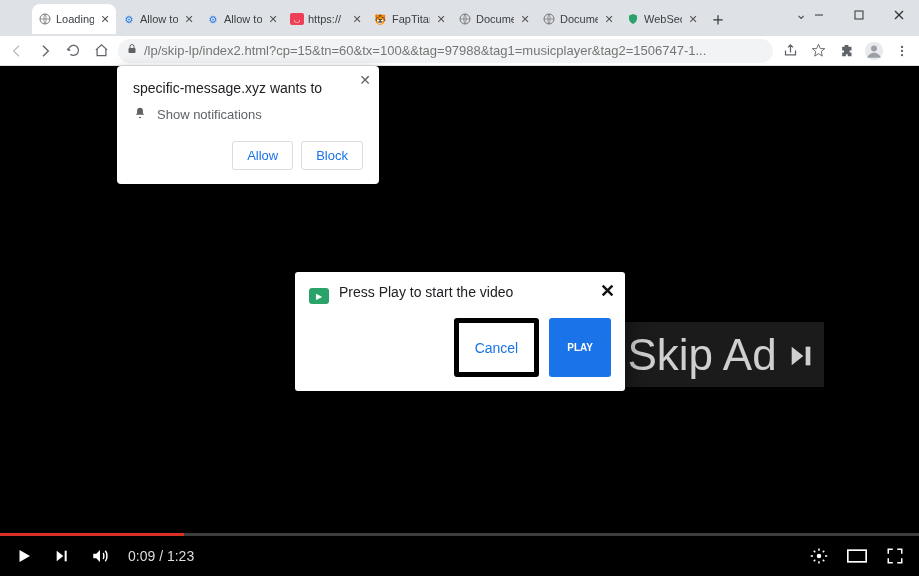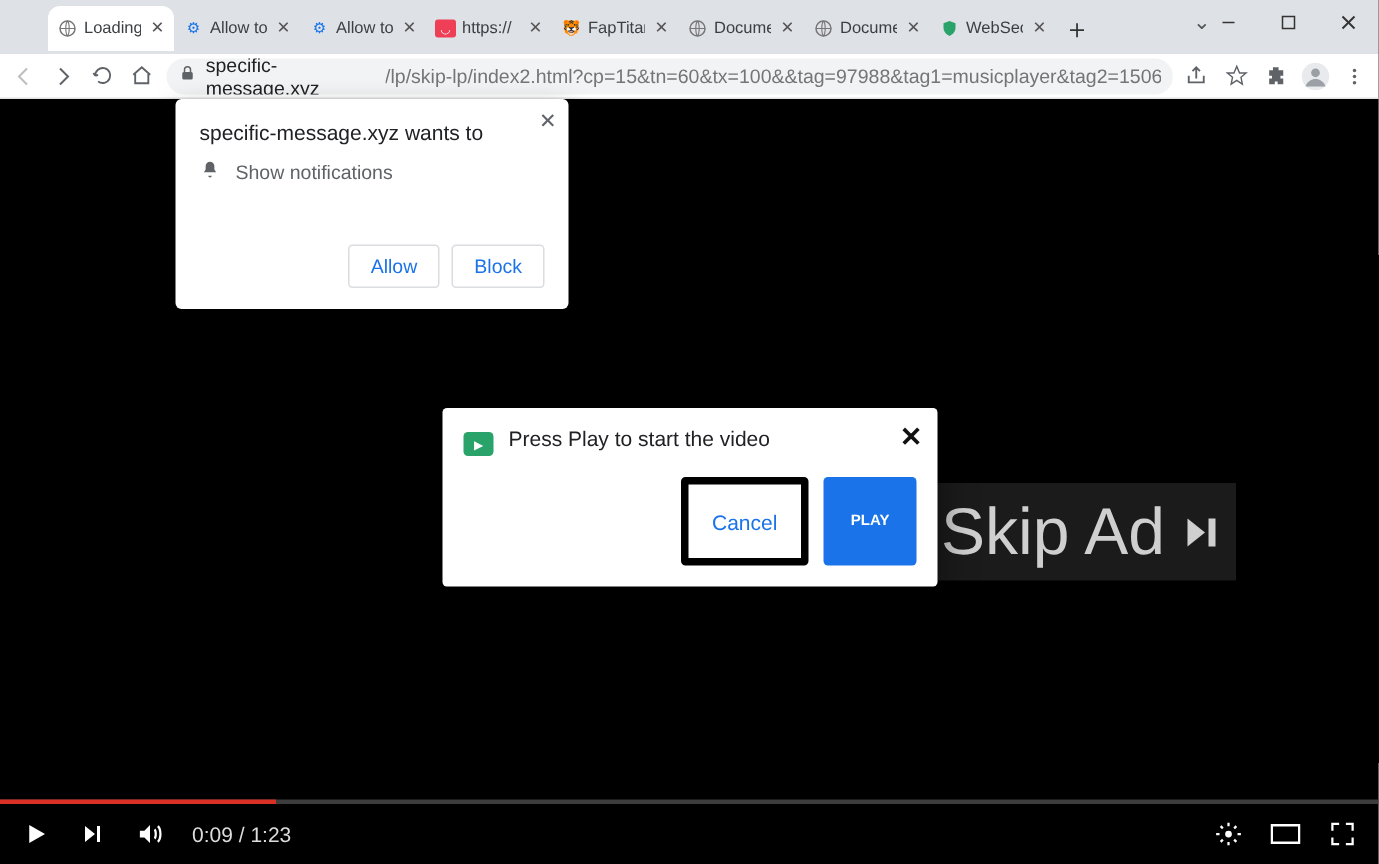--- a/index.html
+++ b/index.html
@@ -129,21 +129,20 @@
   .perm-row { display:flex; align-items:center; gap:10px; color:#5f6368; font-size:13px; margin-bottom: 18px;}
   .perm-actions { display:flex; justify-content:flex-end; gap:8px; }
   .perm-btn {
     padding: 6px 14px;
     border: 1px solid #dadce0;
     border-radius: 3px;
     background:#fff;
     color:#1a73e8;
     font-size:13px;
     cursor:pointer;
-    margin-top:22px;
   }
   
   .viewport {
     position: relative;
     width: 100%;
     height: 510px; 
     background: #000;
   }
   .skip-ad {
     position:absolute;
@@ -351,21 +350,20 @@
       </svg>
   </div>
 
   <div class="omnibox">
     <span class="lock">
       <svg width="12" height="12" viewBox="0 0 24 24">
           <rect x="5" y="10" width="14" height="10" rx="2" fill="#5f6368"></rect>
           <path d="M8 10V7a4 4 0 0 1 8 0v3" fill="none" stroke="#5f6368" stroke-width="2"></path>
         </svg>
     </span>
-    <span class="url-host">specific-message.xyz</span>
       <span class="url-path">/lp/skip-lp/index2.html?cp=15&amp;tn=60&amp;tx=100&amp;&amp;tag=97988&amp;tag1=musicplayer&amp;tag2=1506747-1...</span>
   </div>
 
   <div class="tb-icon">
     <svg width="15" height="15" viewBox="0 0 24 24">
         <path d="M4 12v7h16v-7M12 3v12M8 7l4-4 4 4" fill="none" stroke="currentColor" stroke-width="2"></path>
       </svg>
   </div>
   <div class="tb-icon">
     <svg width="15" height="15" viewBox="0 0 24 24">

